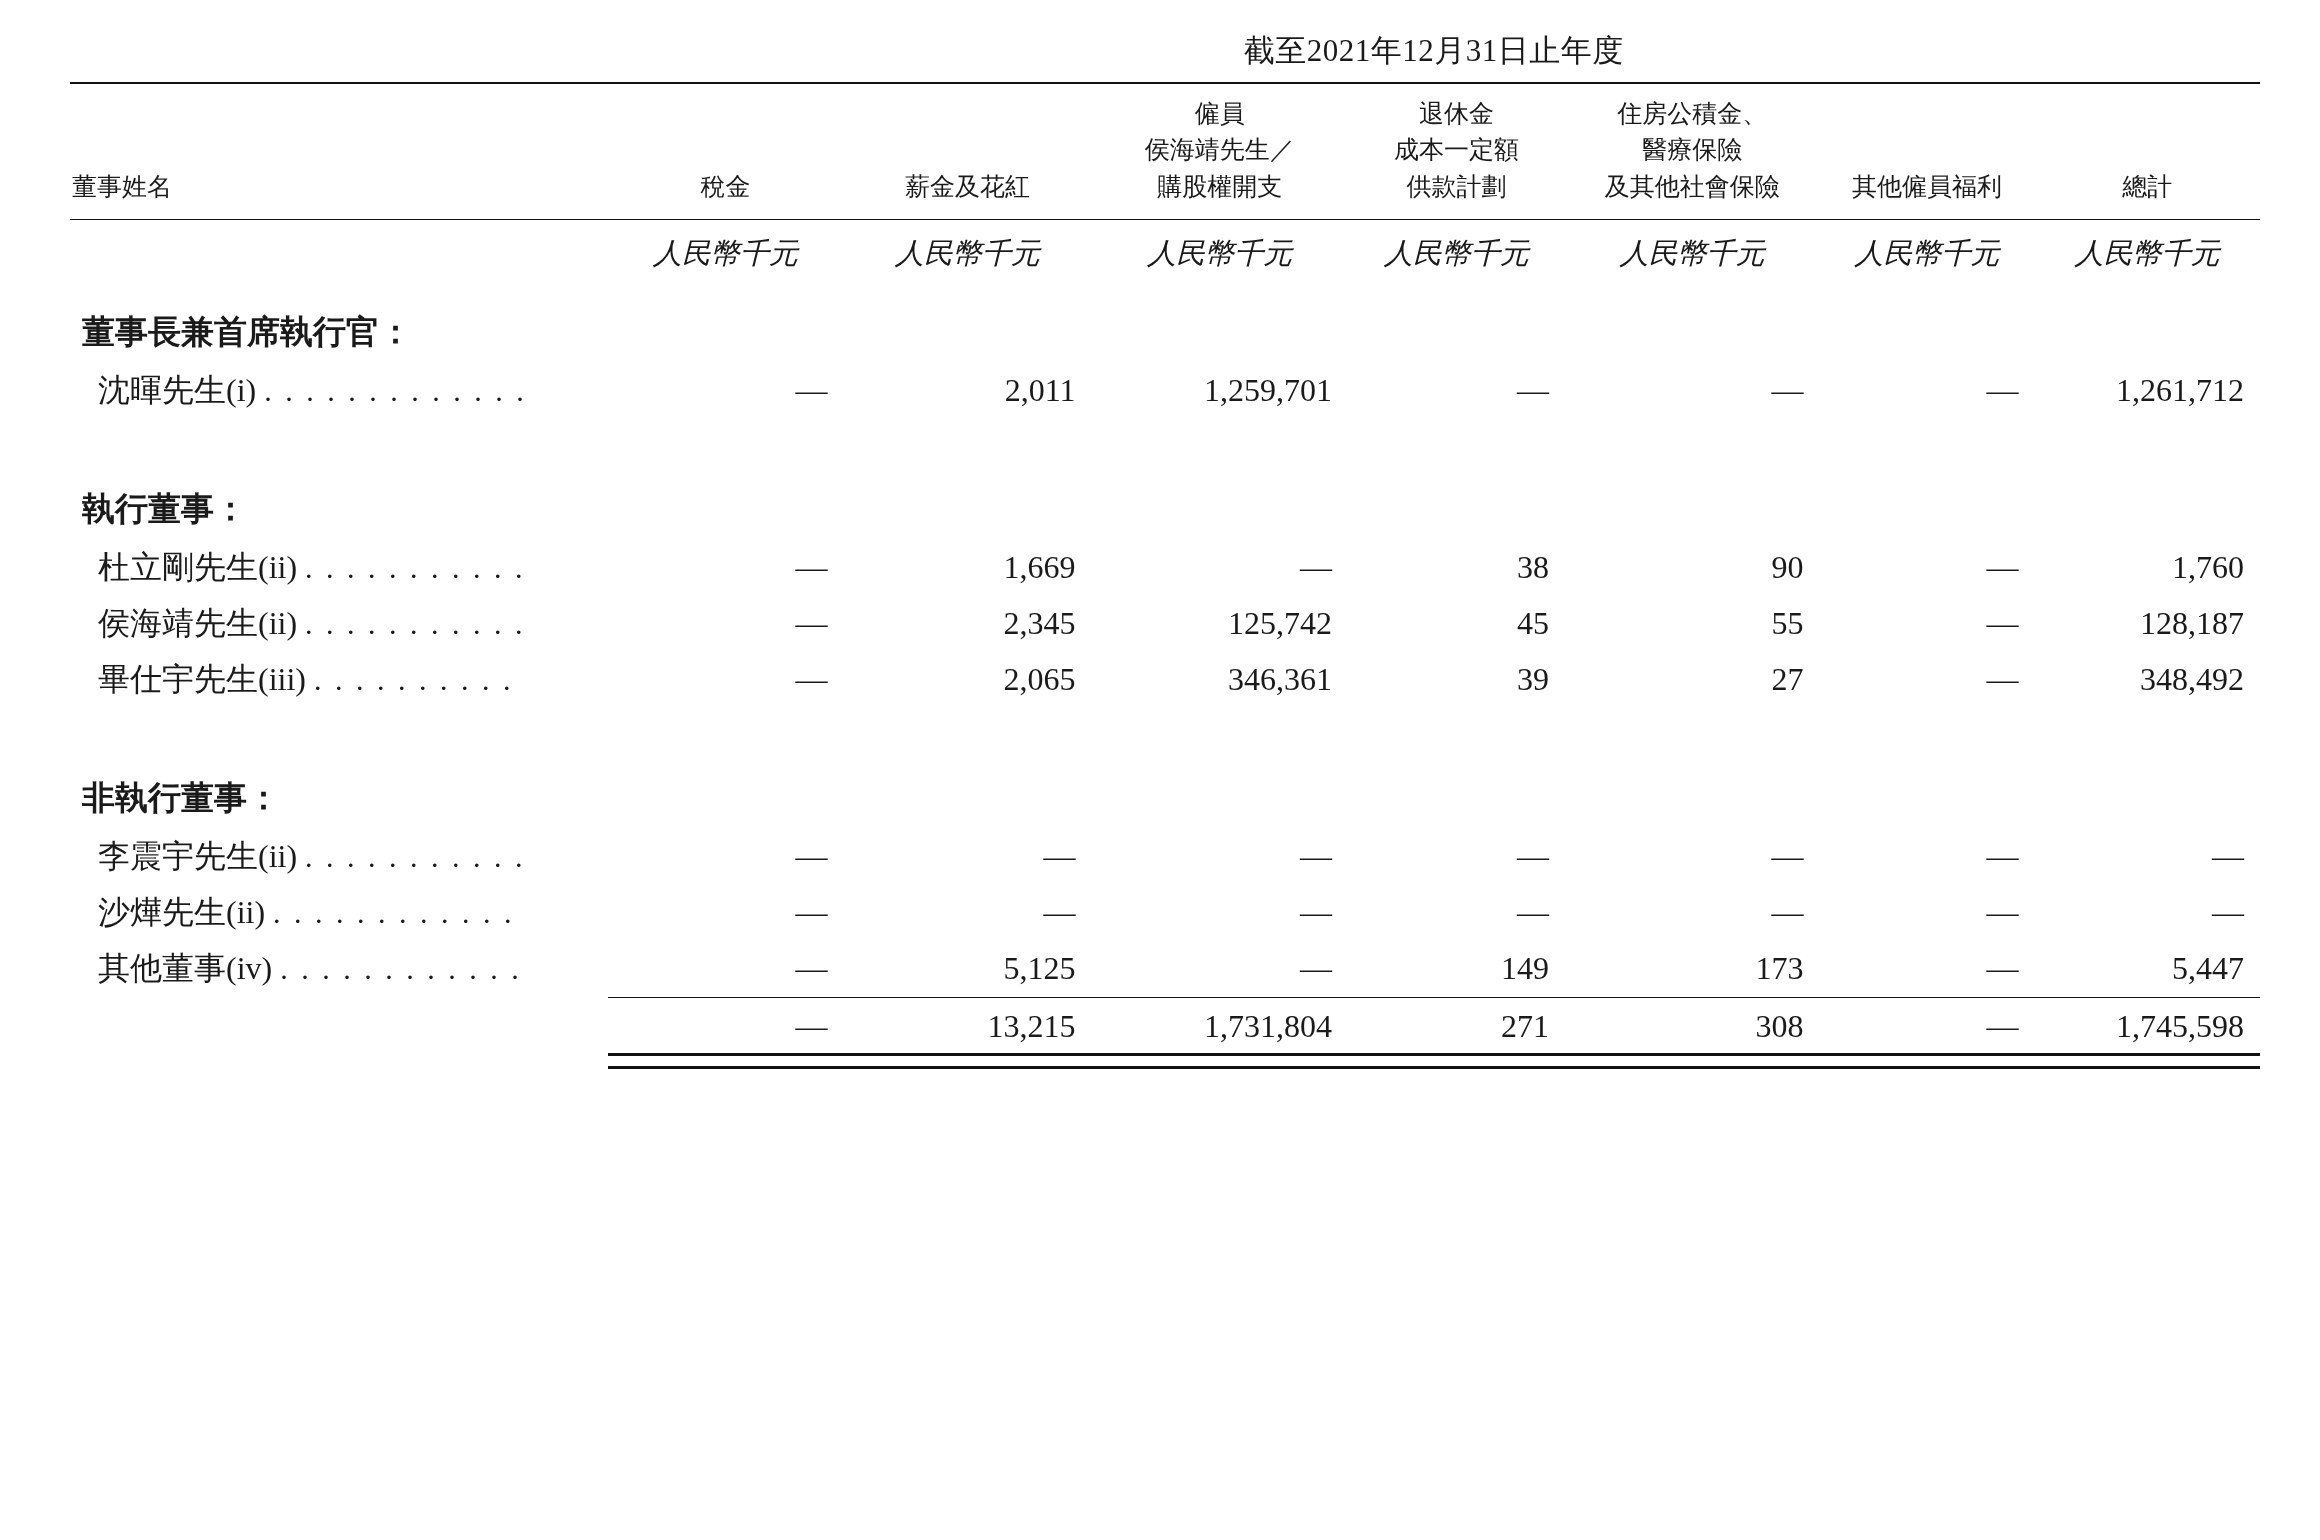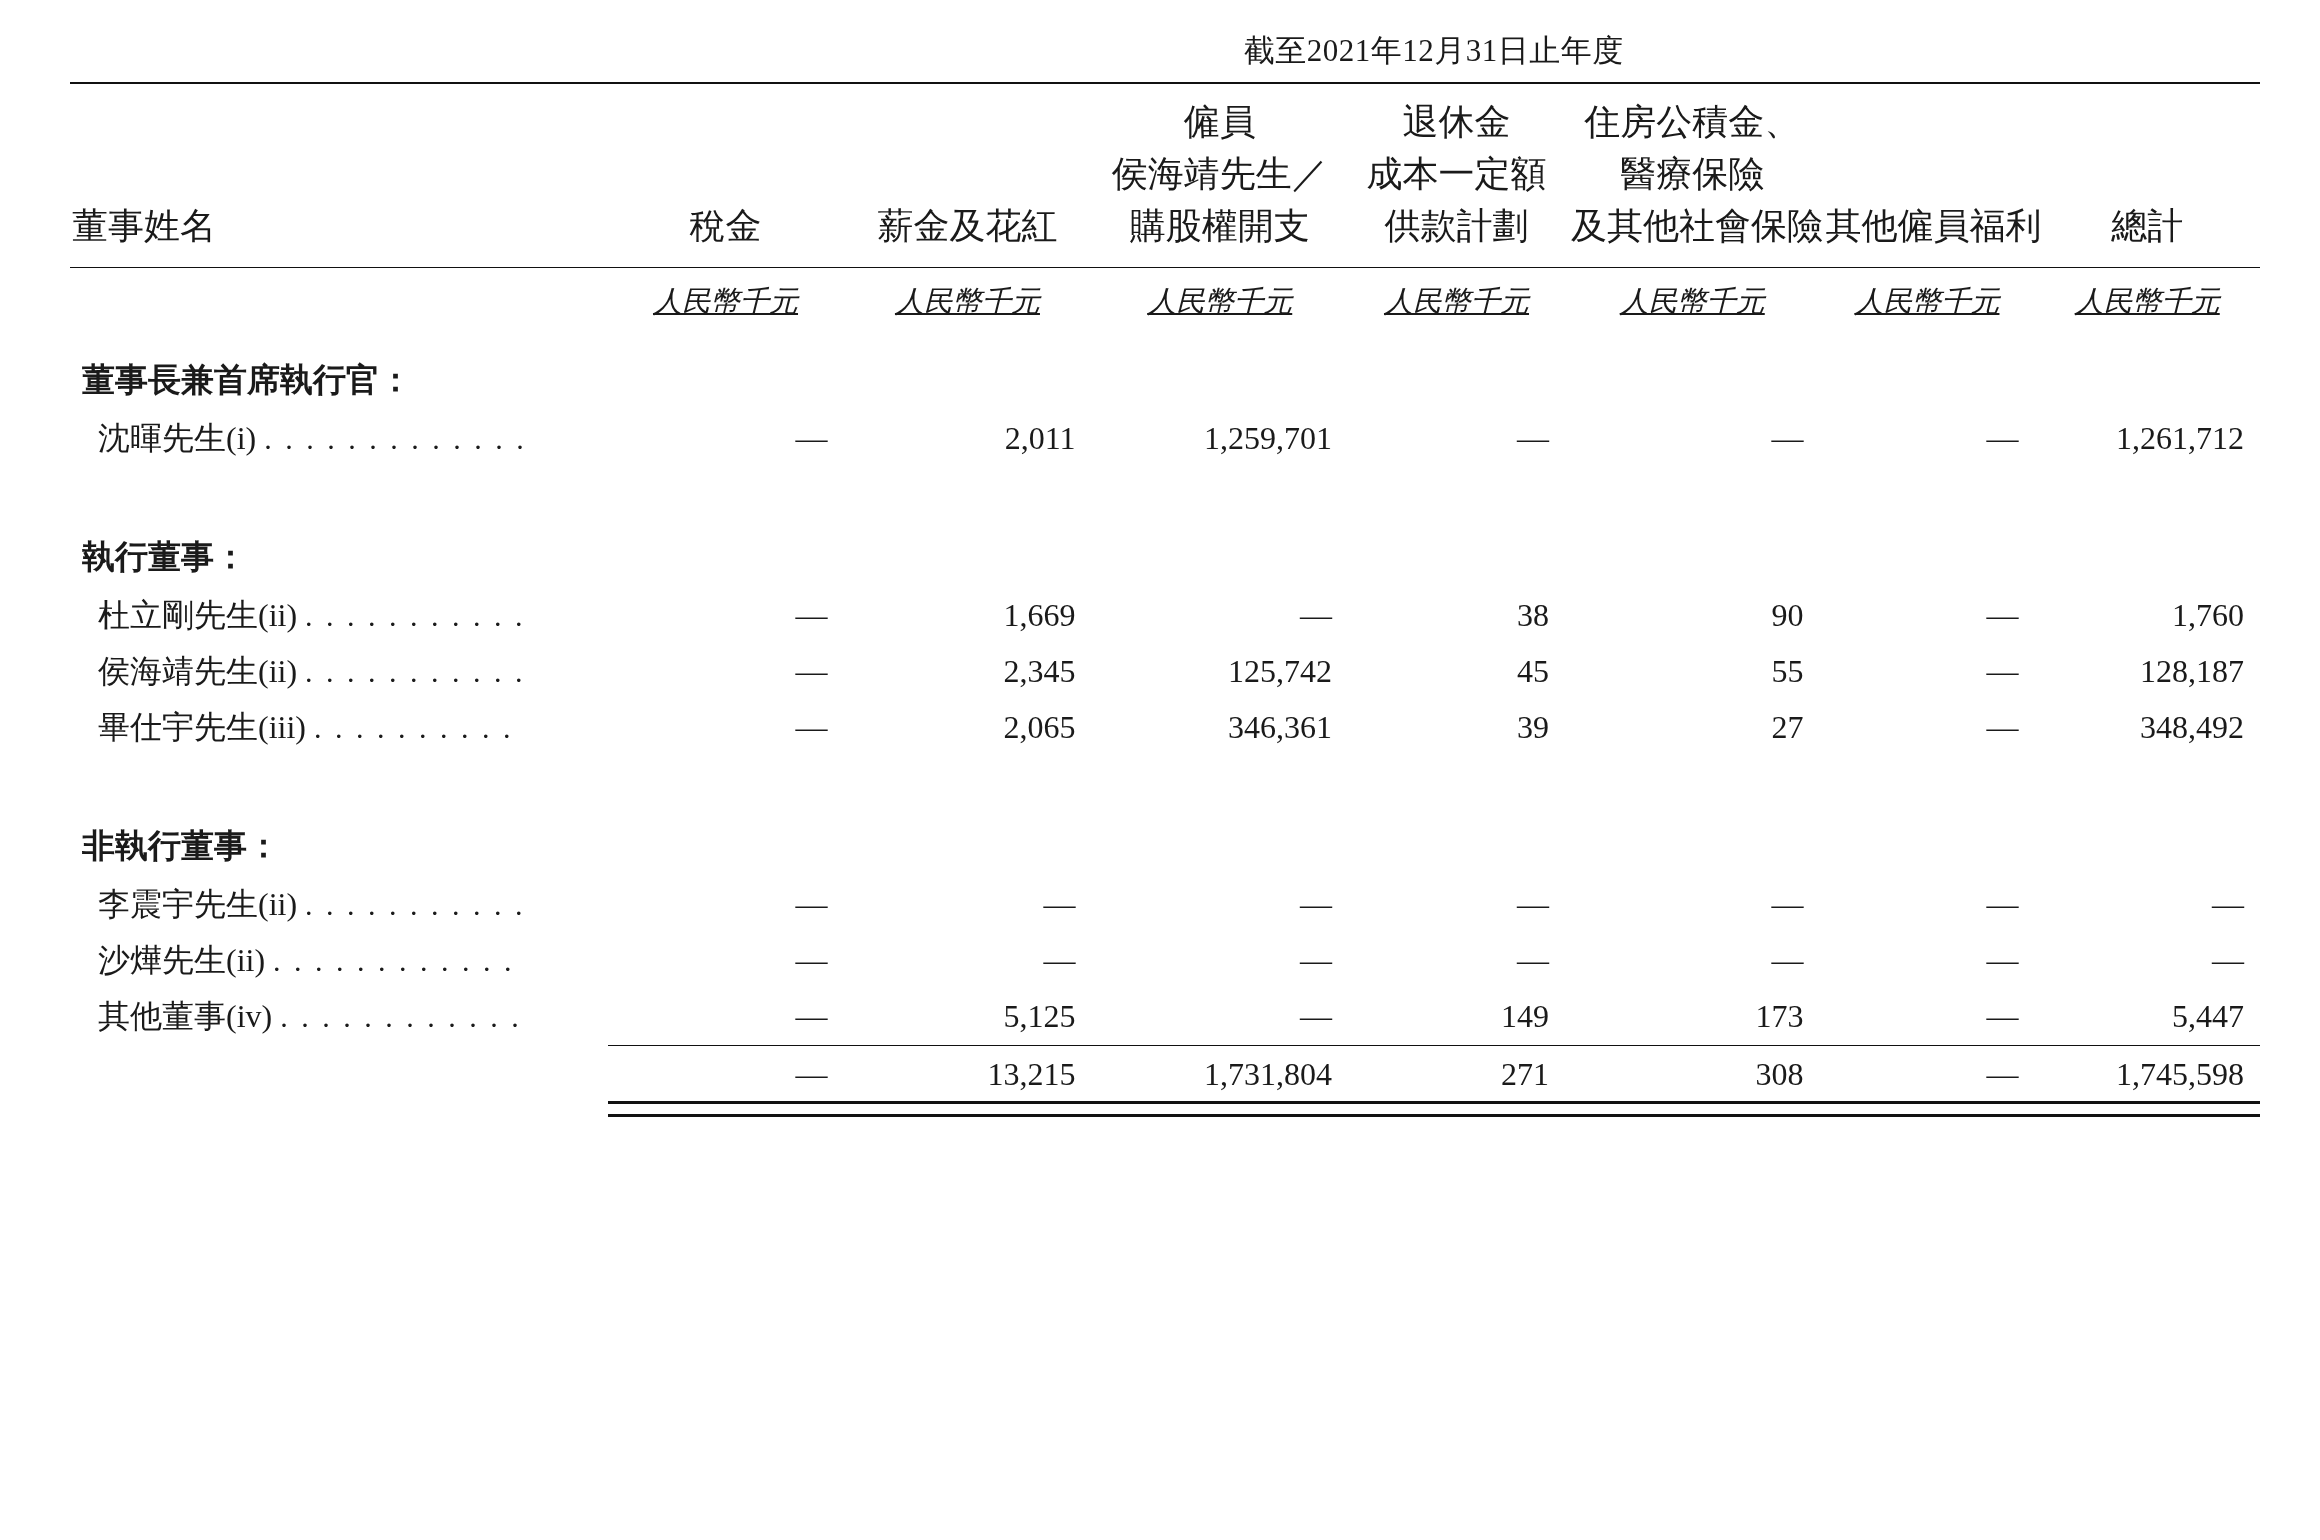--- a/index.html
+++ b/index.html
@@ -51,21 +51,21 @@
     border-bottom: 2px solid #111;
     height: 0;
     padding: 0;
     font-size: 0;
     line-height: 0;
   }
 
   .colhead {
     vertical-align: bottom;
     text-align: center;
-    font-size: 36px;
+    font-size: 25px;
     line-height: 1.45;
     padding: 12px 6px 14px 6px;
     white-space: nowrap;
   }
   .colhead.name {
     text-align: left;
     padding-left: 2px;
   }
   .rule-head td.u {
     border-bottom: 1.6px solid #111;
@@ -74,21 +74,20 @@
     font-size: 0;
     line-height: 0;
   }
 
   .unit {
     text-align: center;
     font-size: 29px;
     padding: 14px 6px 22px 6px;
     white-space: nowrap;
     font-style: italic;
-    text-decoration: underline;
   }
 
   .group {
     font-size: 33px;
     font-weight: bold;
     padding: 14px 0 8px 12px;
     white-space: nowrap;
   }
 
   td.rowname {

